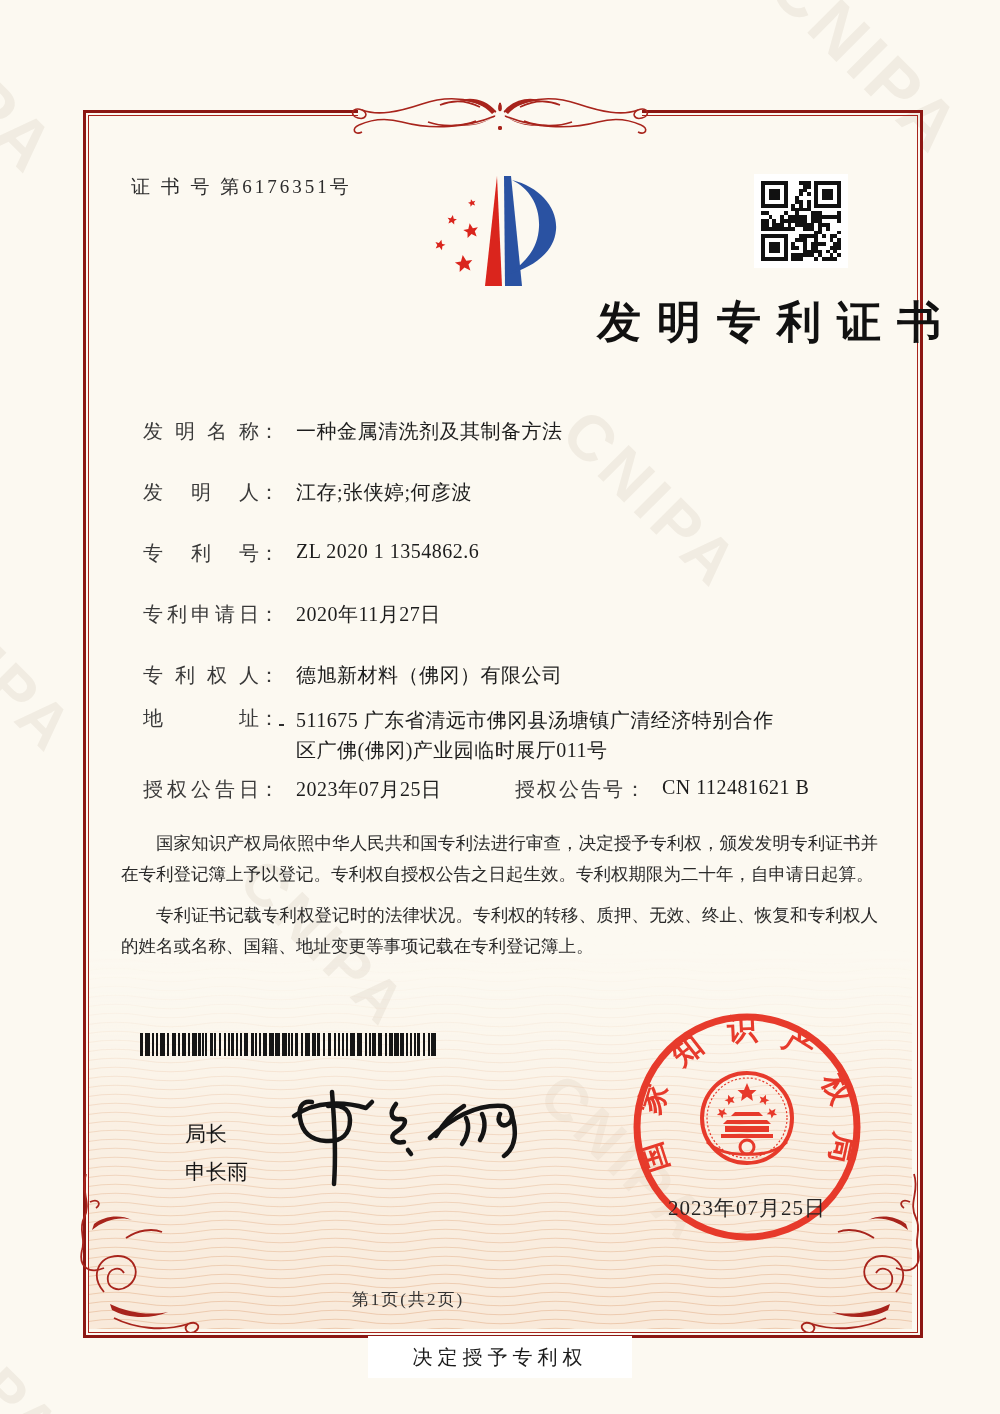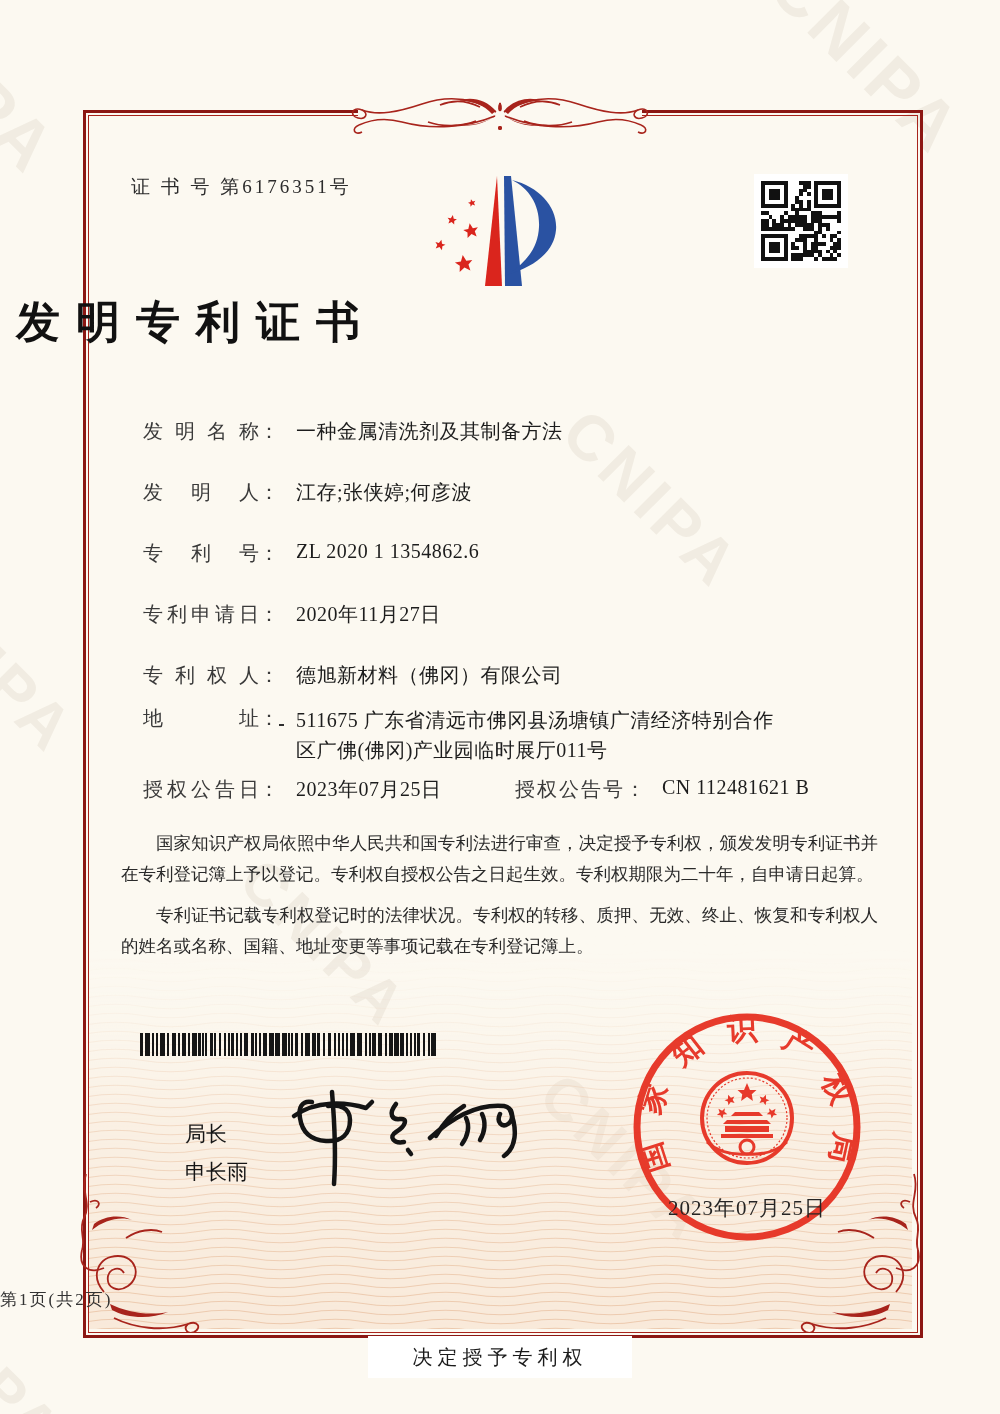--- a/index.html
+++ b/index.html
@@ -7,34 +7,34 @@
     --logo-blue:#2a52a2; --logo-red:#da251d; --wave:#ecc9ad; --ink:#222222;
   }
   html,body{margin:0;padding:0;}
   .page{position:relative;width:1000px;height:1414px;background:#fcf9f1;overflow:hidden;
         font-family:"Liberation Serif","DejaVu Serif",serif;color:var(--ink);}
   .wm{position:absolute;color:rgba(146,130,95,0.10);font-family:"Liberation Sans","DejaVu Sans",sans-serif;
       font-weight:bold;letter-spacing:5px;transform:rotate(45deg);transform-origin:left top;white-space:nowrap;}
   .frame-outer{position:absolute;left:83px;top:110px;width:834px;height:1222px;border:3px solid var(--frame-red);}
   .frame-inner{position:absolute;left:2px;top:2px;right:2px;bottom:2px;border:1.5px solid var(--frame-red2);}
   .certno{position:absolute;left:131px;top:174px;font-size:19px;letter-spacing:3px;color:#2b2b2b;}
-  .title{position:absolute;left:0;top:293px;width:929px;text-align:left;font-size:44px;font-weight:bold;
-         letter-spacing:16px;text-indent:16px;color:#111;}
+  .title{position:absolute;left:0;top:293px;width:929px;text-align:right;font-size:44px;font-weight:bold;
+         letter-spacing:16px;text-indent:16px;color:#111;padding-left:28px;}
   .row{position:absolute;left:143px;font-size:20px;color:#2e2e2e;}
   .flabel{display:inline-block;width:116px;text-align:justify;text-align-last:justify;vertical-align:top;color:#3a3a3a;}
   .colon{display:inline-block;vertical-align:top;color:#3a3a3a;}
   .fval{display:inline-block;margin-left:12px;color:#1d1d1d;vertical-align:top;letter-spacing:0.5px;}
   .addrval{width:505px;white-space:pre-line;line-height:30px;}
   .row2label{display:inline-block;letter-spacing:2px;color:#3a3a3a;}
   .body-text{position:absolute;left:121px;top:828px;width:757px;font-size:17.5px;line-height:31px;
              text-align:justify;color:#2a2a2a;}
   .body-text p{margin:0 0 10px 0;text-indent:2em;}
   .barcode-box{position:absolute;left:140px;top:1033px;width:300px;height:23px;}
   .officer{position:absolute;left:143px;font-size:21px;font-family:"Liberation Sans","DejaVu Sans",sans-serif;color:#151515;margin-left:42px;}
-  .pagefoot{position:absolute;left:0;top:1288px;width:816px;font-size:17px;
+  .pagefoot{position:absolute;left:0;top:1288px;width:816px;text-align:center;font-size:17px;
             letter-spacing:2px;color:#333;}
   .notebox{position:absolute;left:368px;top:1336px;width:264px;height:42px;background:#ffffff;
            text-align:center;line-height:42px;font-size:20px;letter-spacing:5px;color:#1b1b1b;}
   svg{display:block;}
   .abs{position:absolute;}
   .mirrorX{transform:scaleX(-1);}
 </style>
 </head>
 <body>
 

